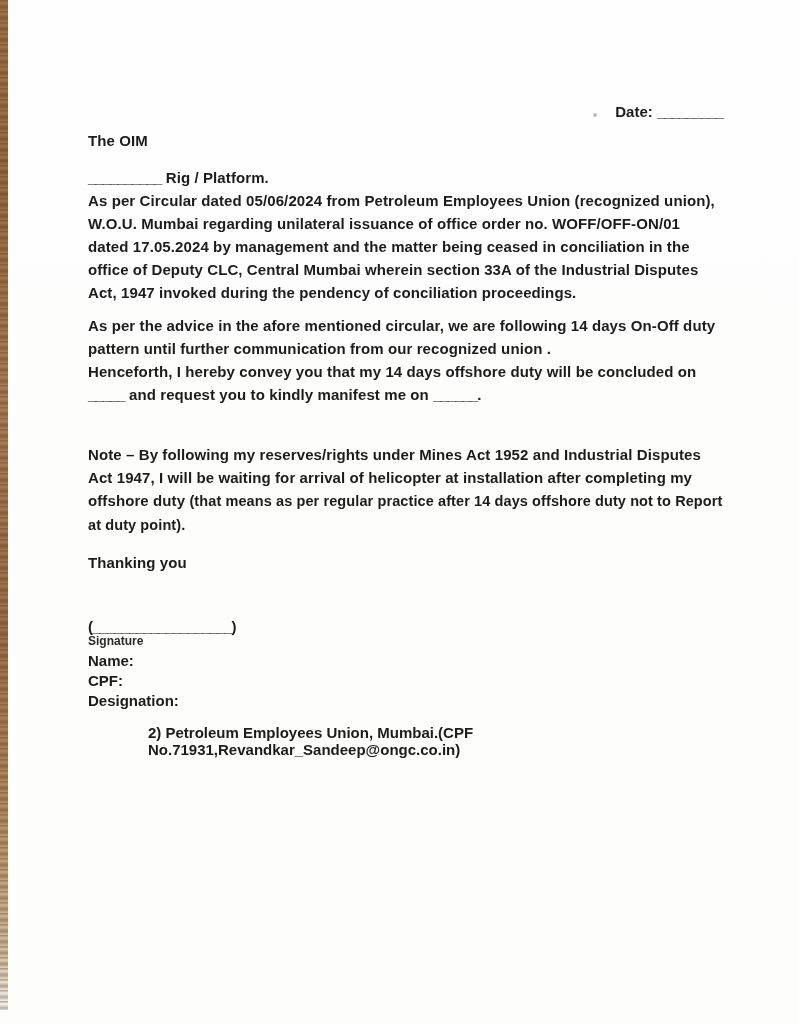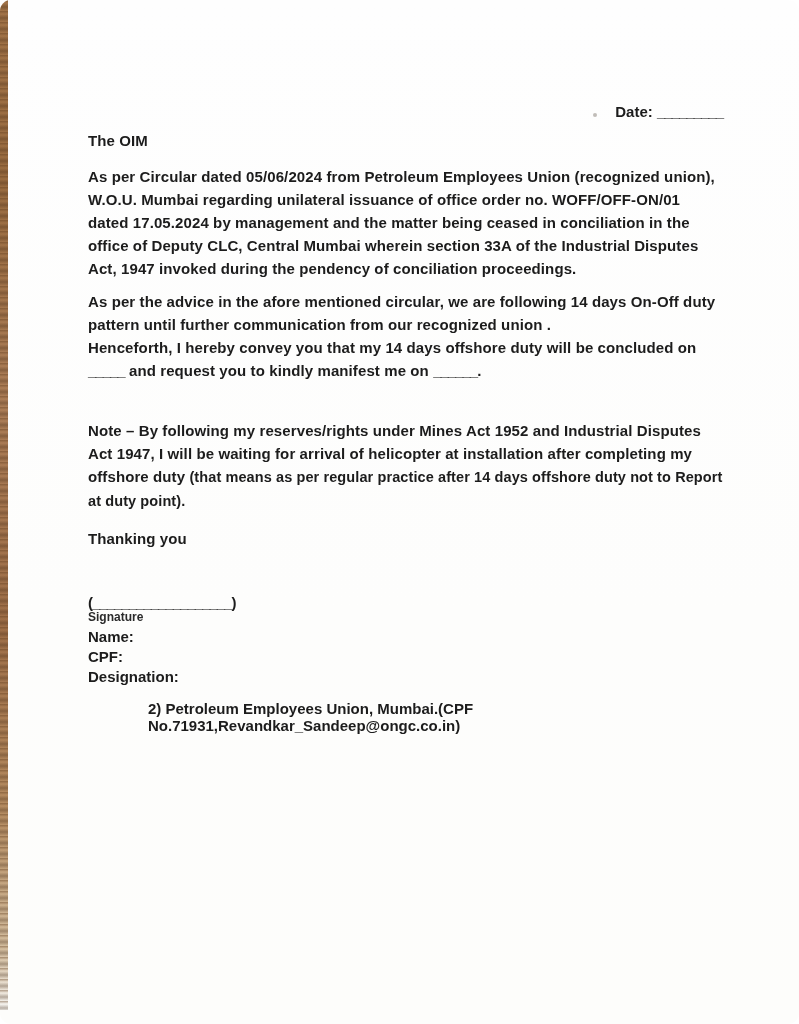--- a/index.html
+++ b/index.html
@@ -8,21 +8,20 @@
     font-family: "Liberation Sans", sans-serif;
     background: #ffffff;
   }
   .page {
     position: relative;
     width: 799px;
     height: 1024px;
     background: linear-gradient(180deg, #fefefe 0%, #fdfdfc 60%, #fdfdfb 100%);
     overflow: hidden;
     color: #1c1c1c;
-    border-radius: 11px;
   }
   
   .scan-edge {
     position: absolute;
     left: 0; top: 0;
     width: 8px; height: 1010px;
     background:
       repeating-linear-gradient(180deg,
         rgba(90,55,25,0.45) 0px, rgba(90,55,25,0.0) 3px,
         rgba(60,35,15,0.35) 7px, rgba(60,35,15,0.0) 11px),
@@ -57,21 +56,21 @@
   .blank { font-weight: 700; letter-spacing: -1px; }
   .to-line      { margin-top: 19px; }
   .oim-line     { margin-top: 9px; }
   .rig-line     { margin-top: 14px; }
   .salutation {
     margin-top: 45px;
     font-size: 15px;
     font-weight: 700;
     font-style: italic;
   }
-  .para-1 { margin-top: 13px; }
+  .para-1 { }
   .para-2 { margin-top: 10px; }
   .para-3 { }
   .bold-inline { font-weight: 800; }
   .note-para { margin-top: 37px; }
   .note-bold { font-weight: 800; font-size: 14.5px; }
   .thanks { margin-top: 14px; }
   .sig-blank {
     margin-top: 44px;
     font-size: 15px;
     font-weight: 700;
@@ -95,20 +94,21 @@
 
 <div class="page">
   <div class="scan-edge"></div>
   <div class="scan-dot"></div>
 
   <div class="content">
 
     <div class="date-row"><span>Date:</span>&nbsp;<span class="blank">_________</span></div>
 
     <div class="body-text oim-line">The OIM</div>
+    <div class="body-text rig-line"><span class="blank">__________</span><span> Rig / Platform.</span></div>
 
 
     <p class="body-text para-1"><span>As per Circular dated 05/06/2024 from </span><span class="bold-inline">Petroleum Employees Union</span><span> (recognized union), W.O.U. Mumbai regarding unilateral issuance of office order no. WOFF/OFF-ON/01 dated 17.05.2024 by management and the matter being ceased in conciliation in the office of Deputy CLC, Central Mumbai wherein section 33A of the Industrial Disputes Act, 1947 invoked during the pendency of conciliation proceedings.</span></p>
 
     <p class="body-text para-2">As per the advice in the afore mentioned circular, we are following 14 days On-Off duty pattern until further communication from our recognized union .</p>
 
     <p class="body-text para-3"><span>Henceforth, I hereby convey you that my 14 days offshore duty will be concluded on </span><span class="blank">_____</span><span> and request you to kindly manifest me on </span><span class="blank">______</span><span>.</span></p>
 
     <p class="body-text note-para"><span>Note – By following my reserves/rights under Mines Act 1952 and Industrial Disputes Act 1947, I will be waiting for arrival of helicopter at installation after completing my offshore duty </span><span class="note-bold">(that means as per regular practice after 14 days offshore duty not to Report at duty point).</span></p>
 

